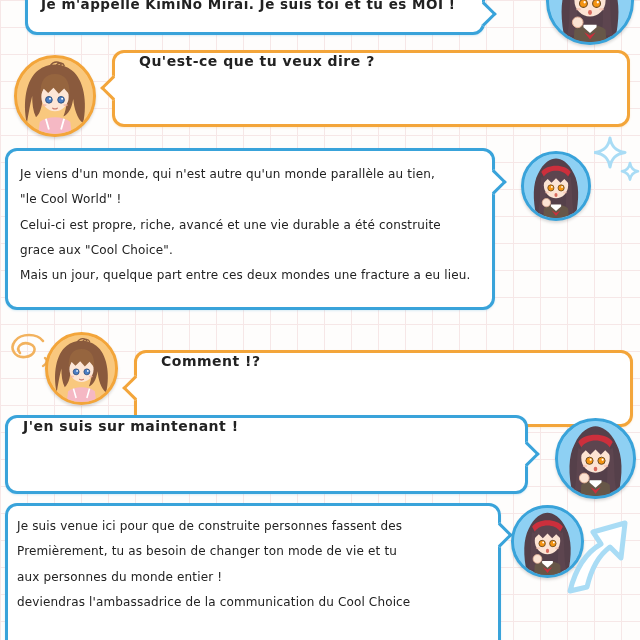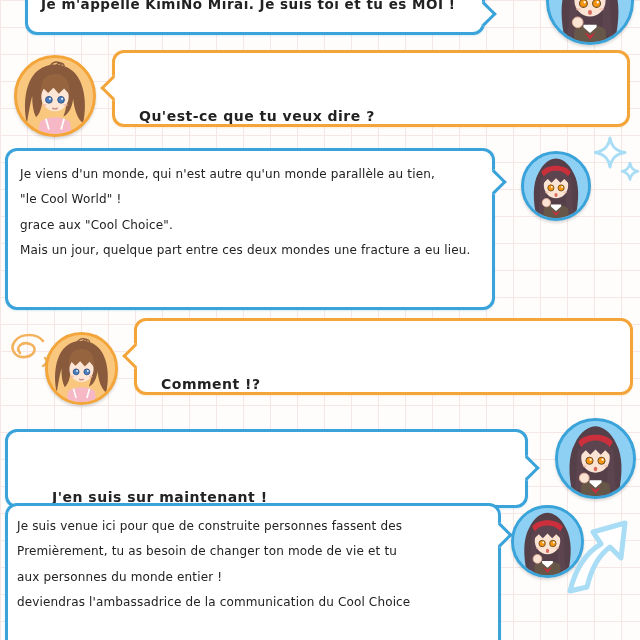--- a/index.html
+++ b/index.html
@@ -19,21 +19,21 @@
   .bubble.blue{border-color:#39a3da;box-shadow:0 1px 2px rgba(57,163,218,.18);}
   .bubble.orange{border-color:#f3a53a;box-shadow:0 1px 2px rgba(243,165,58,.18);}
   .tail{position:absolute;width:18px;height:18px;background:#fff;transform:rotate(45deg);box-sizing:border-box;}
   .tail.right{right:-11px;border-top:3px solid;border-right:3px solid;}
   .tail.left{left:-11px;border-bottom:3px solid;border-left:3px solid;}
   .bubble.blue .tail{border-color:#39a3da;}
   .bubble.orange .tail{border-color:#f3a53a;}
   .bubble-text{
     font-weight:bold;color:#222;letter-spacing:.5px;font-size:14px;
   }
-  .center-text{height:100%;display:flex;align-items:flex-end;box-sizing:border-box;}
+  .center-text{height:100%;display:flex;align-items:flex-start;box-sizing:border-box;}
   .para{padding:11px 12px;box-sizing:border-box;}
   .para-line{
     font-weight:normal;color:#222;font-size:12px;letter-spacing:.15px;
     line-height:25.3px;white-space:nowrap;
   }
   .avatar{
     position:absolute;border-radius:50%;border:3px solid;box-sizing:border-box;
     overflow:hidden;box-shadow:0 2px 3px rgba(0,0,0,.15);
   }
   .avatar.blue{border-color:#39a3da;background:#8ed0f3;}
@@ -106,20 +106,21 @@
   <div class="center-text" style="padding-left:24px;">
     <div class="bubble-text">Qu'est-ce que tu veux dire ?</div>
   </div>
 </div>
 
 <div class="bubble blue" style="left:5px;top:148px;width:490px;height:162px;">
   <div class="tail right" style="top:22px;"></div>
   <div class="para">
     <div class="para-line">Je viens d'un monde, qui n'est autre qu'un monde parallèle au tien,</div>
     <div class="para-line">"le Cool World" !</div>
+    <div class="para-line">Celui-ci est propre, riche, avancé et une vie durable a été construite</div>
     <div class="para-line">grace aux "Cool Choice".</div>
     <div class="para-line">Mais un jour, quelque part entre ces deux mondes une fracture a eu lieu.</div>
   </div>
 </div>
 <div class="avatar blue" style="left:521px;top:151px;width:70px;height:70px;">
   <svg>
       <use href="#char-mirai"></use>
     </svg>
 </div>
 <div class="deco" style="left:594px;top:136px;width:46px;height:48px;">
@@ -133,28 +134,28 @@
   <svg viewBox="0 0 48 44">
     <path d="M40,10 C34,2 18,2 12,10 C6,18 12,27 22,26 C32,25 35,16 27,13 C19,10 12,16 17,22" fill="none" stroke="#f2b25e" stroke-width="2.6" stroke-linecap="round"></path>
     <path d="M42,27 C45,29 44,33 40,35" fill="none" stroke="#f2b25e" stroke-width="2.4" stroke-linecap="round"></path>
   </svg>
 </div>
 <div class="avatar orange" style="left:45px;top:332px;width:73px;height:73px;">
   <svg>
       <use href="#char-heroine"></use>
     </svg>
 </div>
-<div class="bubble orange" style="left:134px;top:318px;width:499px;height:77px;">
+<div class="bubble orange" style="left:134px;top:350px;width:499px;height:77px;">
   <div class="tail left" style="top:26px;"></div>
   <div class="center-text" style="padding-left:24px;">
     <div class="bubble-text">Comment !?</div>
   </div>
 </div>
 
-<div class="bubble blue" style="left:5px;top:429px;width:523px;height:79px;padding-left:29px;">
+<div class="bubble blue" style="left:5px;top:415px;width:523px;height:79px;">
   <div class="tail right" style="top:27px;"></div>
   <div class="center-text" style="padding-left:15px;">
     <div class="bubble-text">J'en suis sur maintenant !</div>
   </div>
 </div>
 <div class="avatar blue" style="left:555px;top:418px;width:81px;height:81px;">
   <svg>
       <use href="#char-mirai"></use>
     </svg>
 </div>

